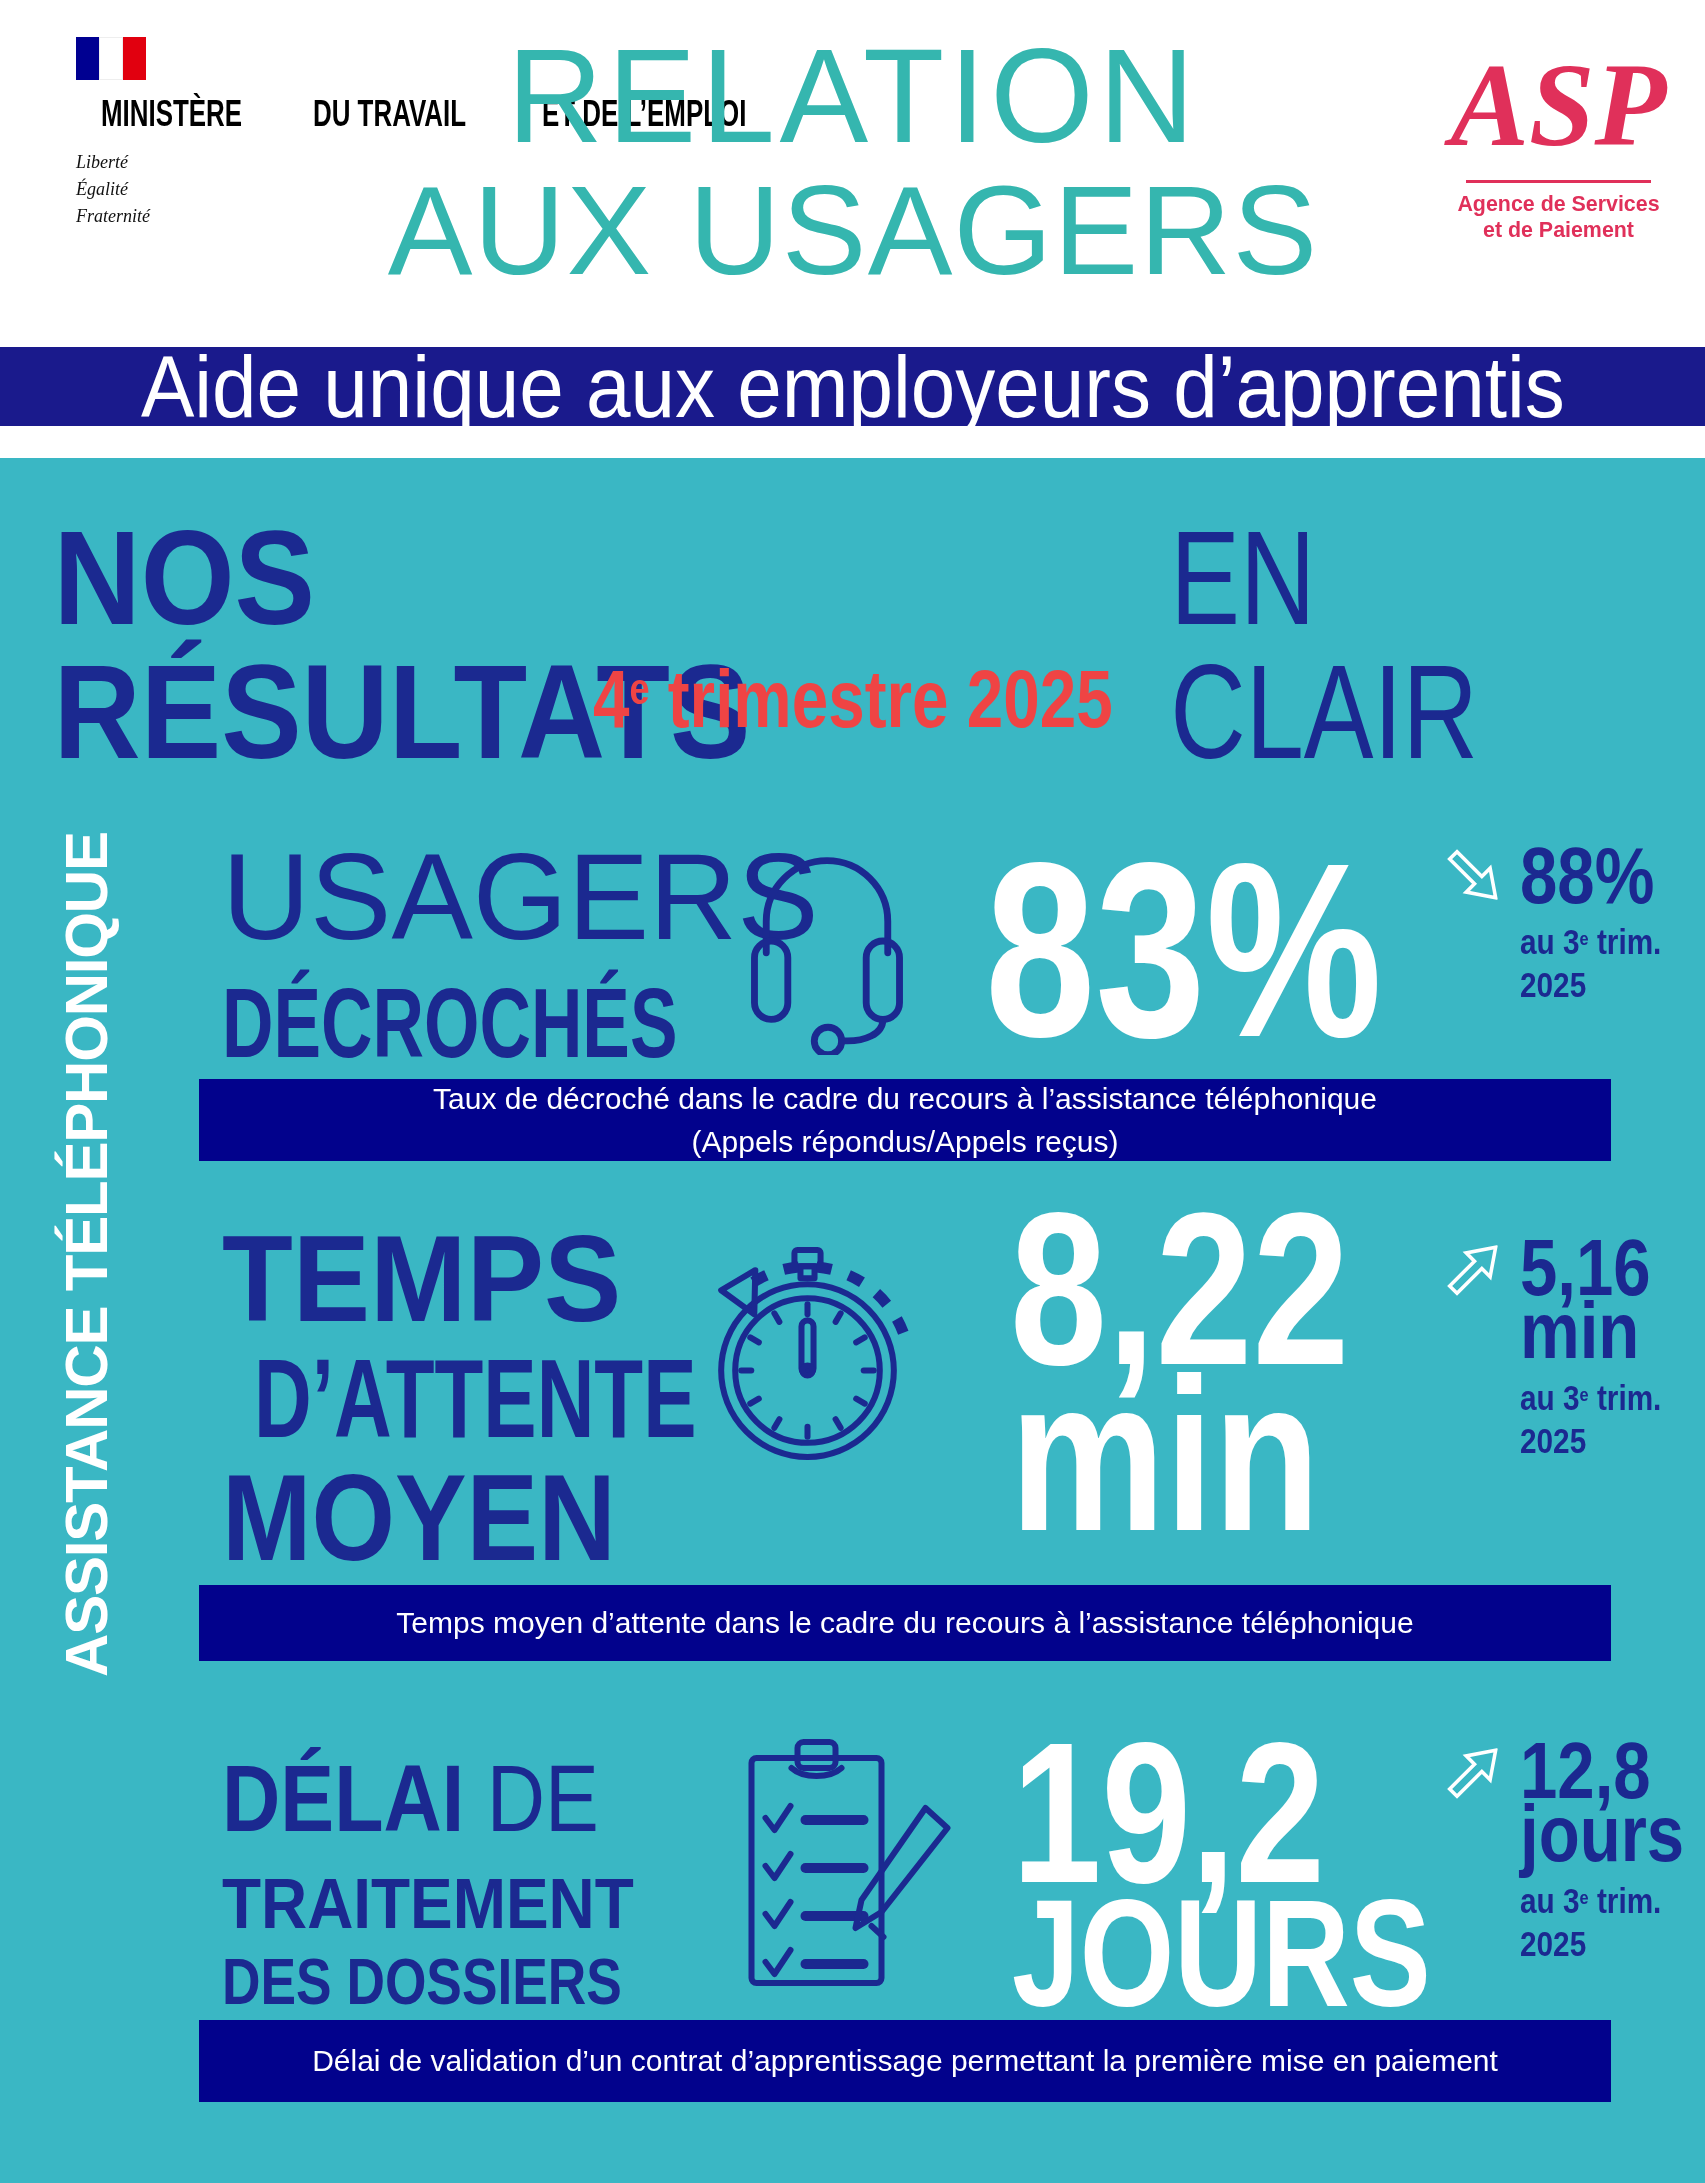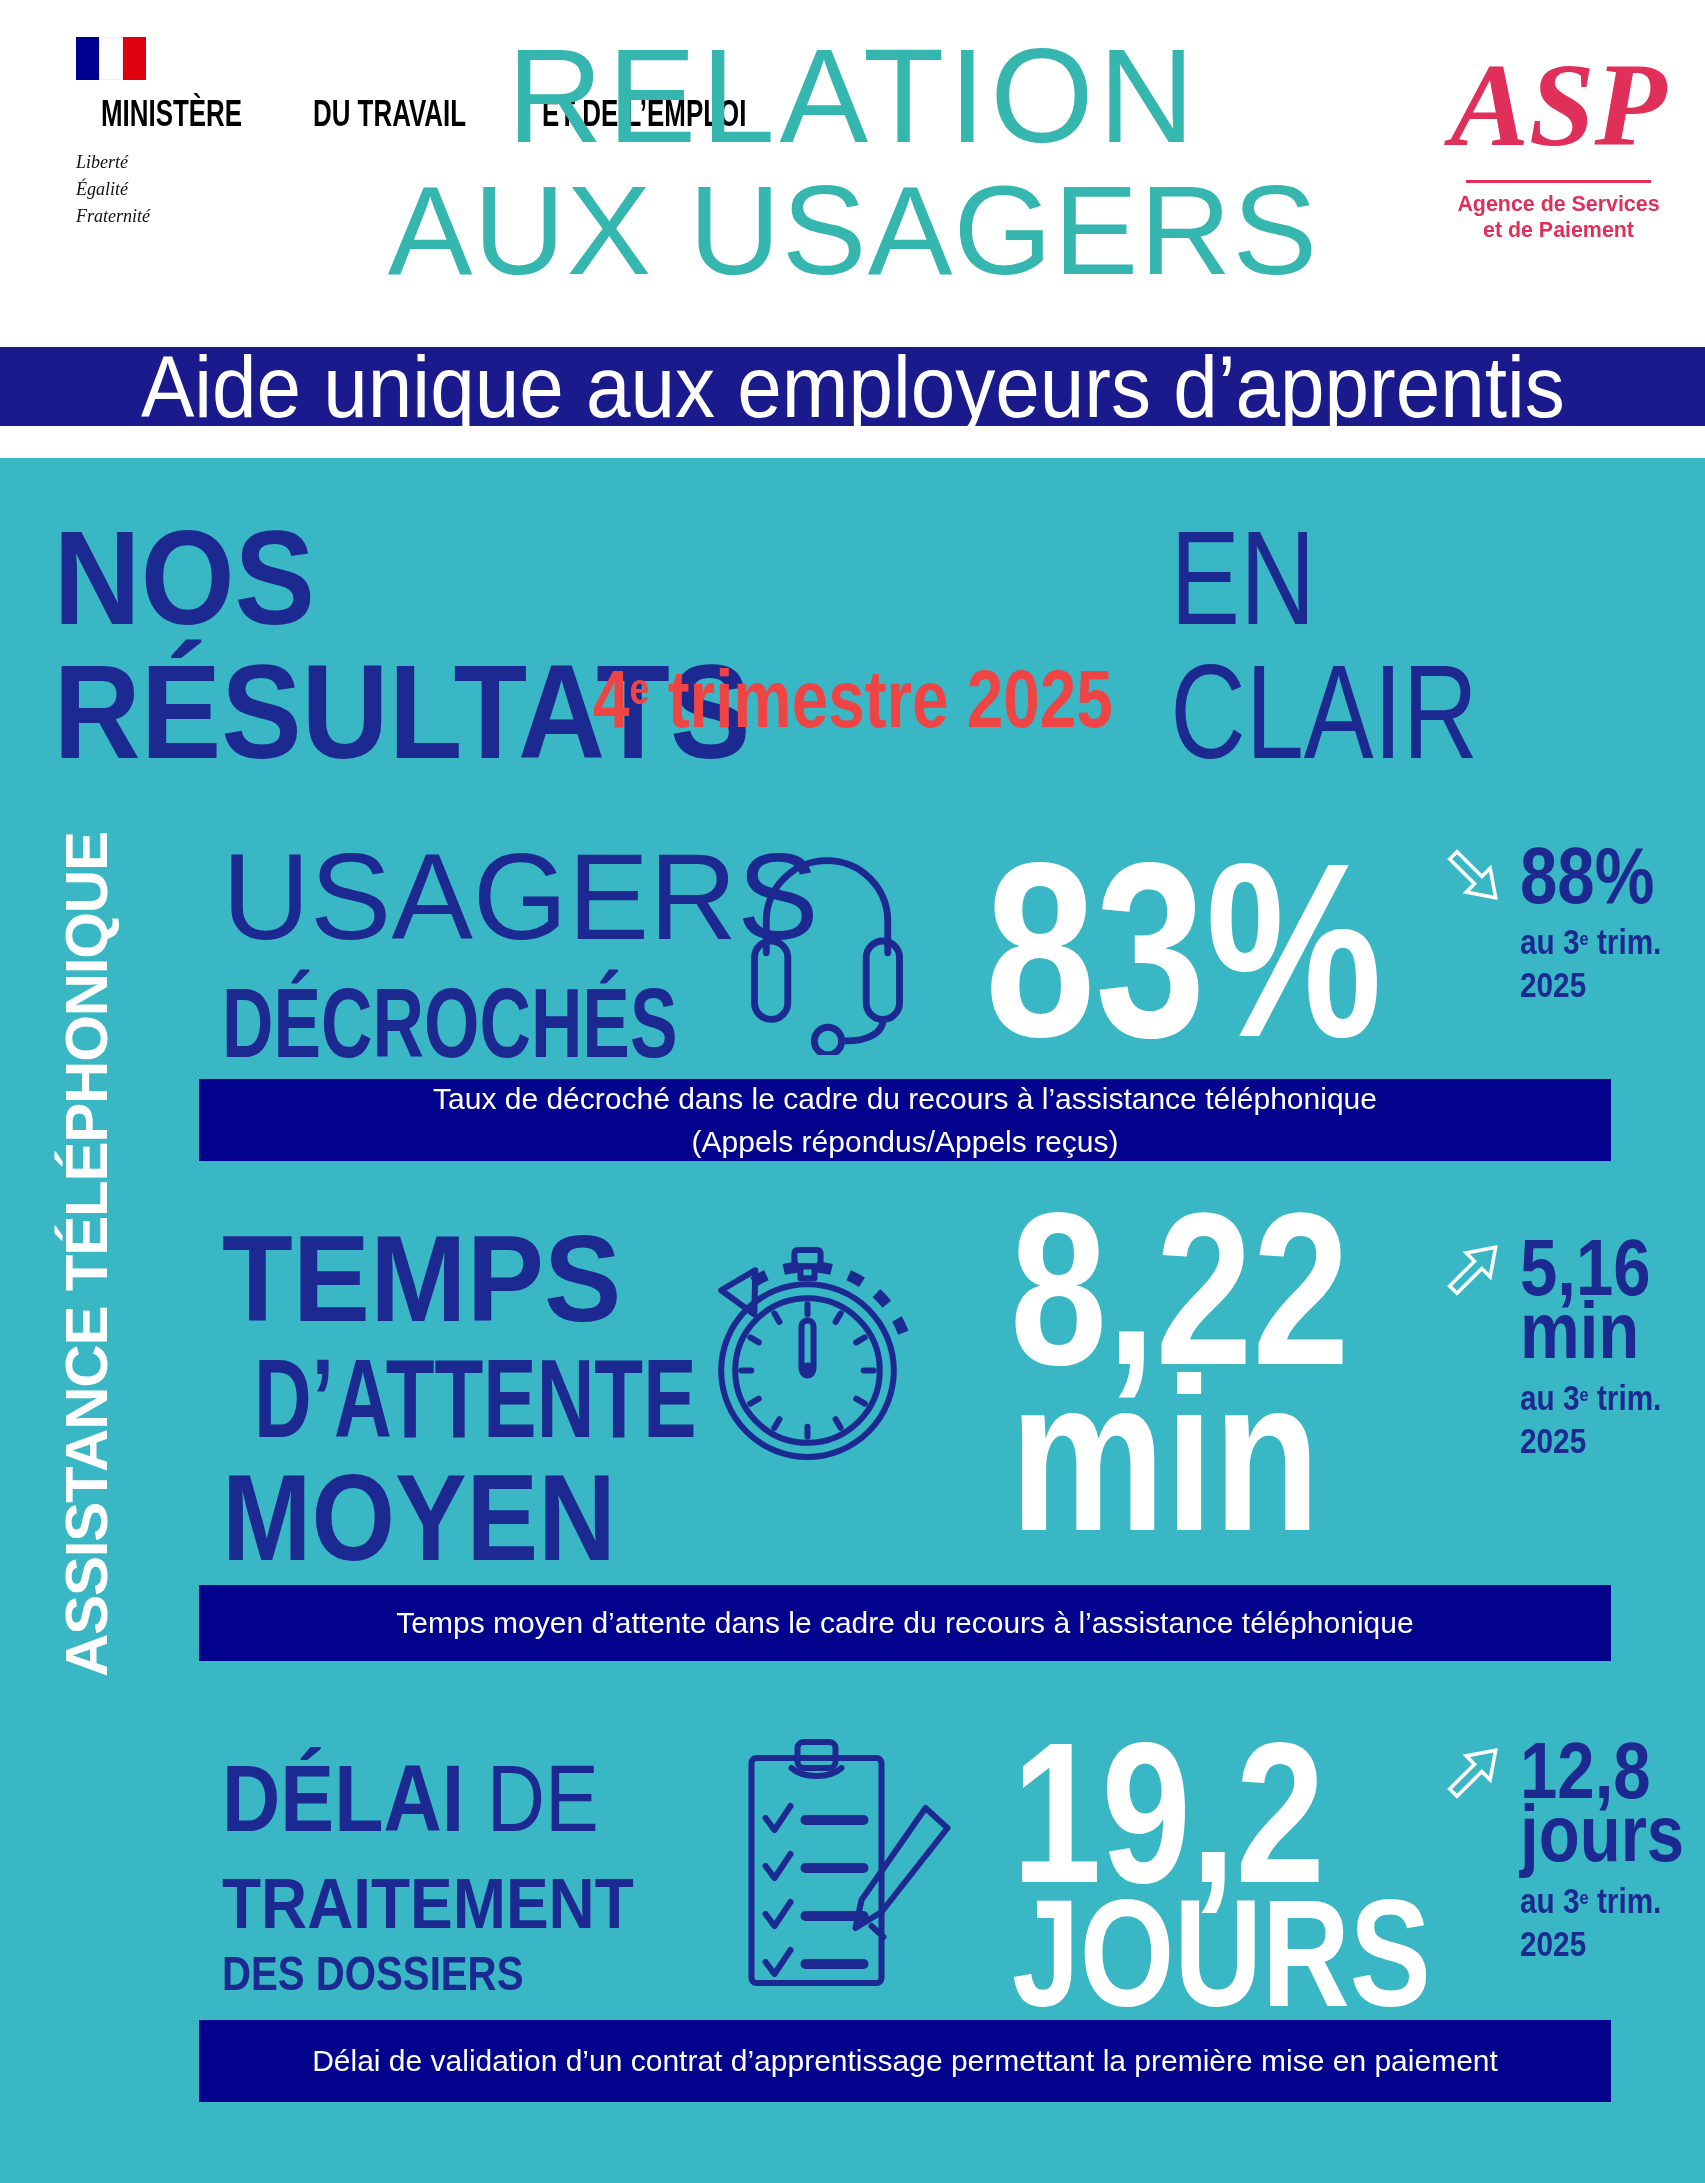--- a/index.html
+++ b/index.html
@@ -60,21 +60,21 @@
   .t1 .l1{font-size:122px;font-weight:400;line-height:1;}
   .t1 .l2{font-size:99px;font-weight:bold;line-height:1;margin-top:15px;}
   .t2{left:222px;top:1223px;}
   .t2 .l1{font-size:122px;font-weight:bold;line-height:.92;}
   .t2 .l2{font-size:111px;font-weight:bold;line-height:.92;margin-top:12.7px;margin-left:32px;}
   .t2 .l3{font-size:122px;font-weight:bold;line-height:.92;margin-top:11.6px;}
   .t3{left:222px;top:1751px;}
   .t3 .l1{font-size:95px;line-height:1;font-weight:bold;}
   .t3 .l1 .light{font-weight:400;}
   .t3 .l2{font-size:71px;font-weight:bold;line-height:1;margin-top:22px;}
-  .t3 .l3{font-size:49px;font-weight:bold;line-height:1;margin-top:10.4px;}
+  .t3 .l3{font-size:65px;font-weight:bold;line-height:1;margin-top:10.4px;}
 
   .icon{position:absolute;}
   .icon svg{width:100%;height:100%;display:block;}
   .icon-headset{left:729px;top:825px;width:196px;height:230px;}
   .icon-stopwatch{left:691px;top:1228px;width:231px;height:251px;}
   .icon-clipboard{left:721px;top:1728px;width:231px;height:270px;}
 
   .stat-value{position:absolute;color:#fff;font-weight:bold;}
   .v1{left:985px;top:839px;font-size:248px;line-height:.9;}
   .v2{left:1010px;top:1206px;font-size:218px;line-height:.76;}

